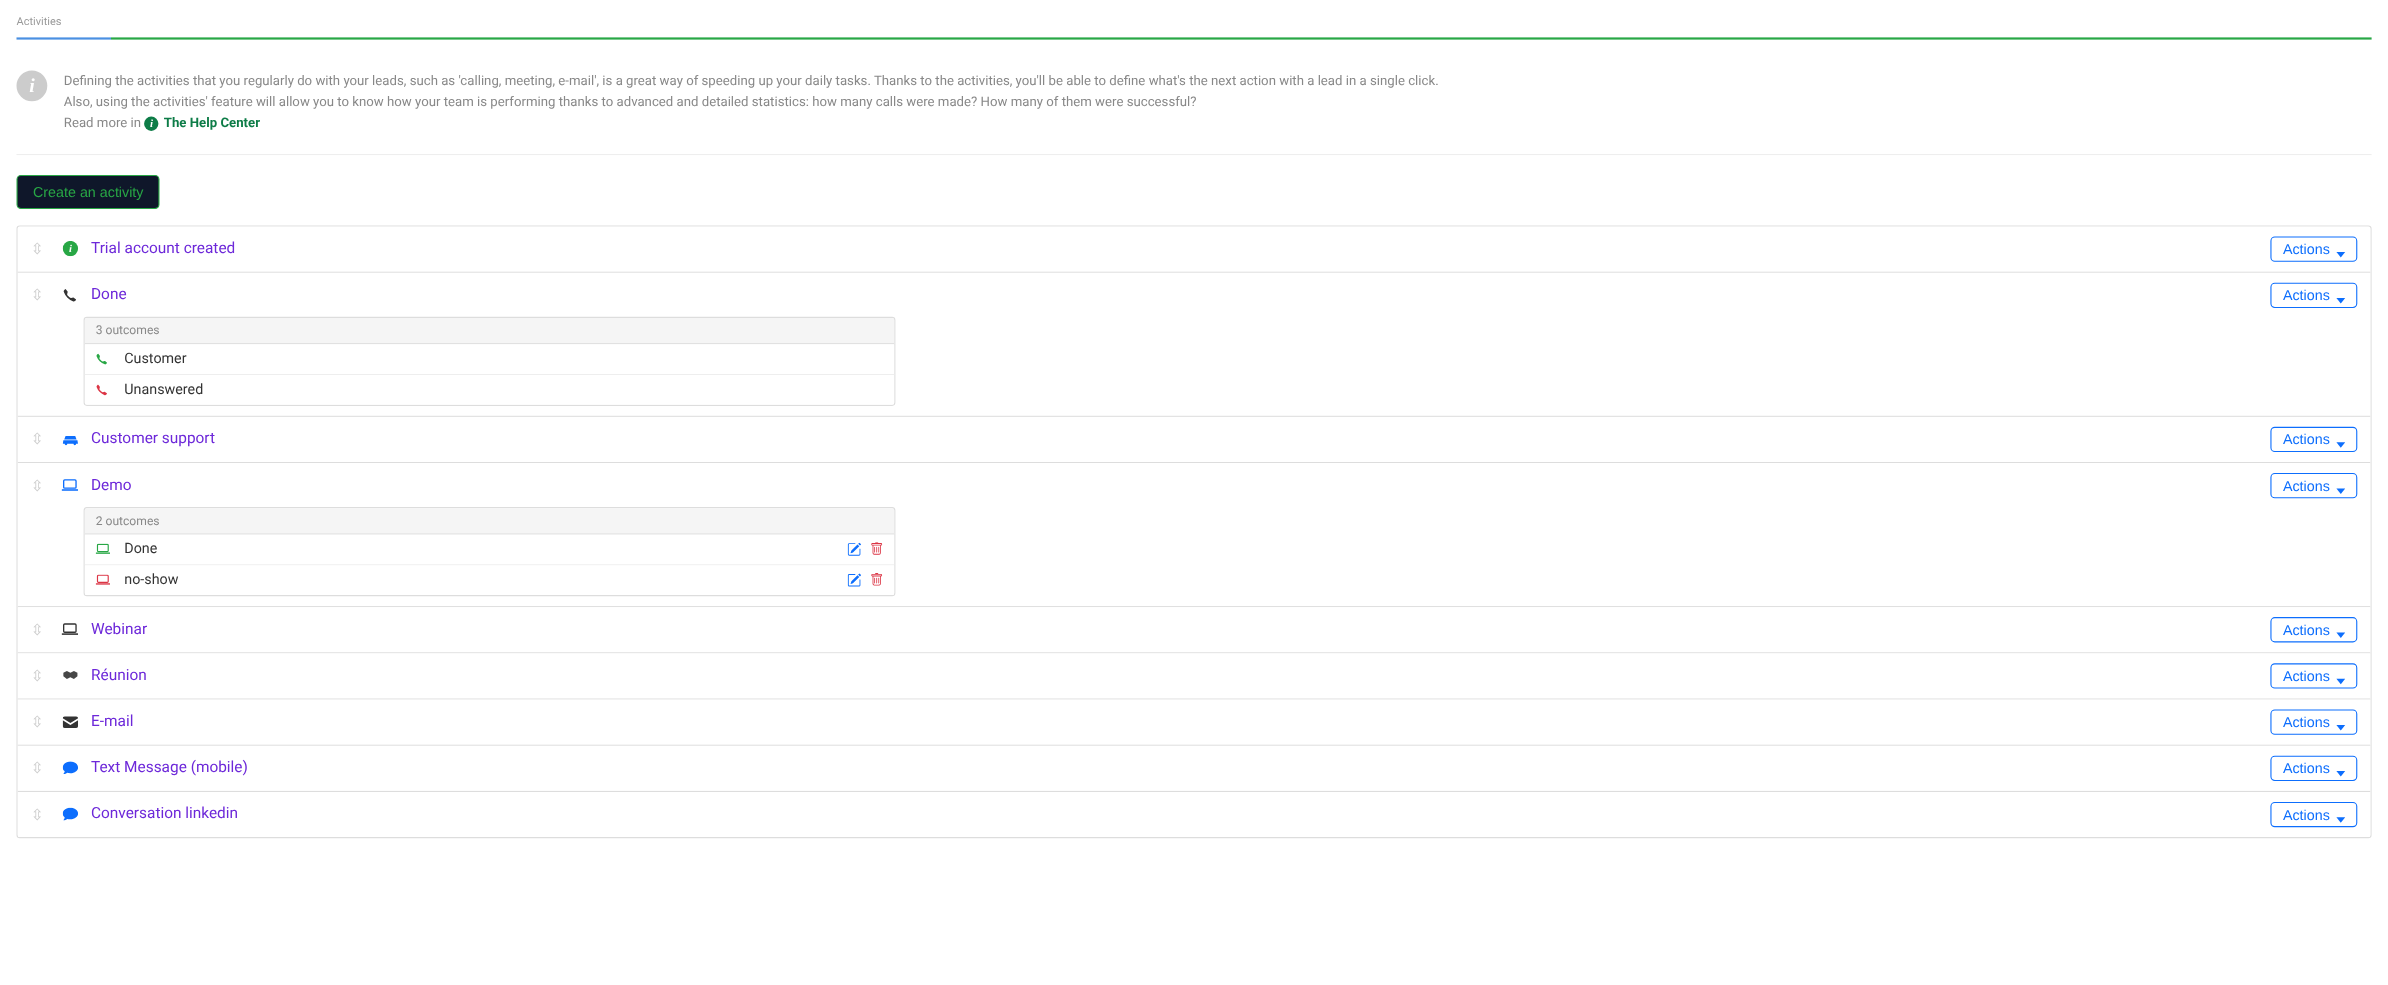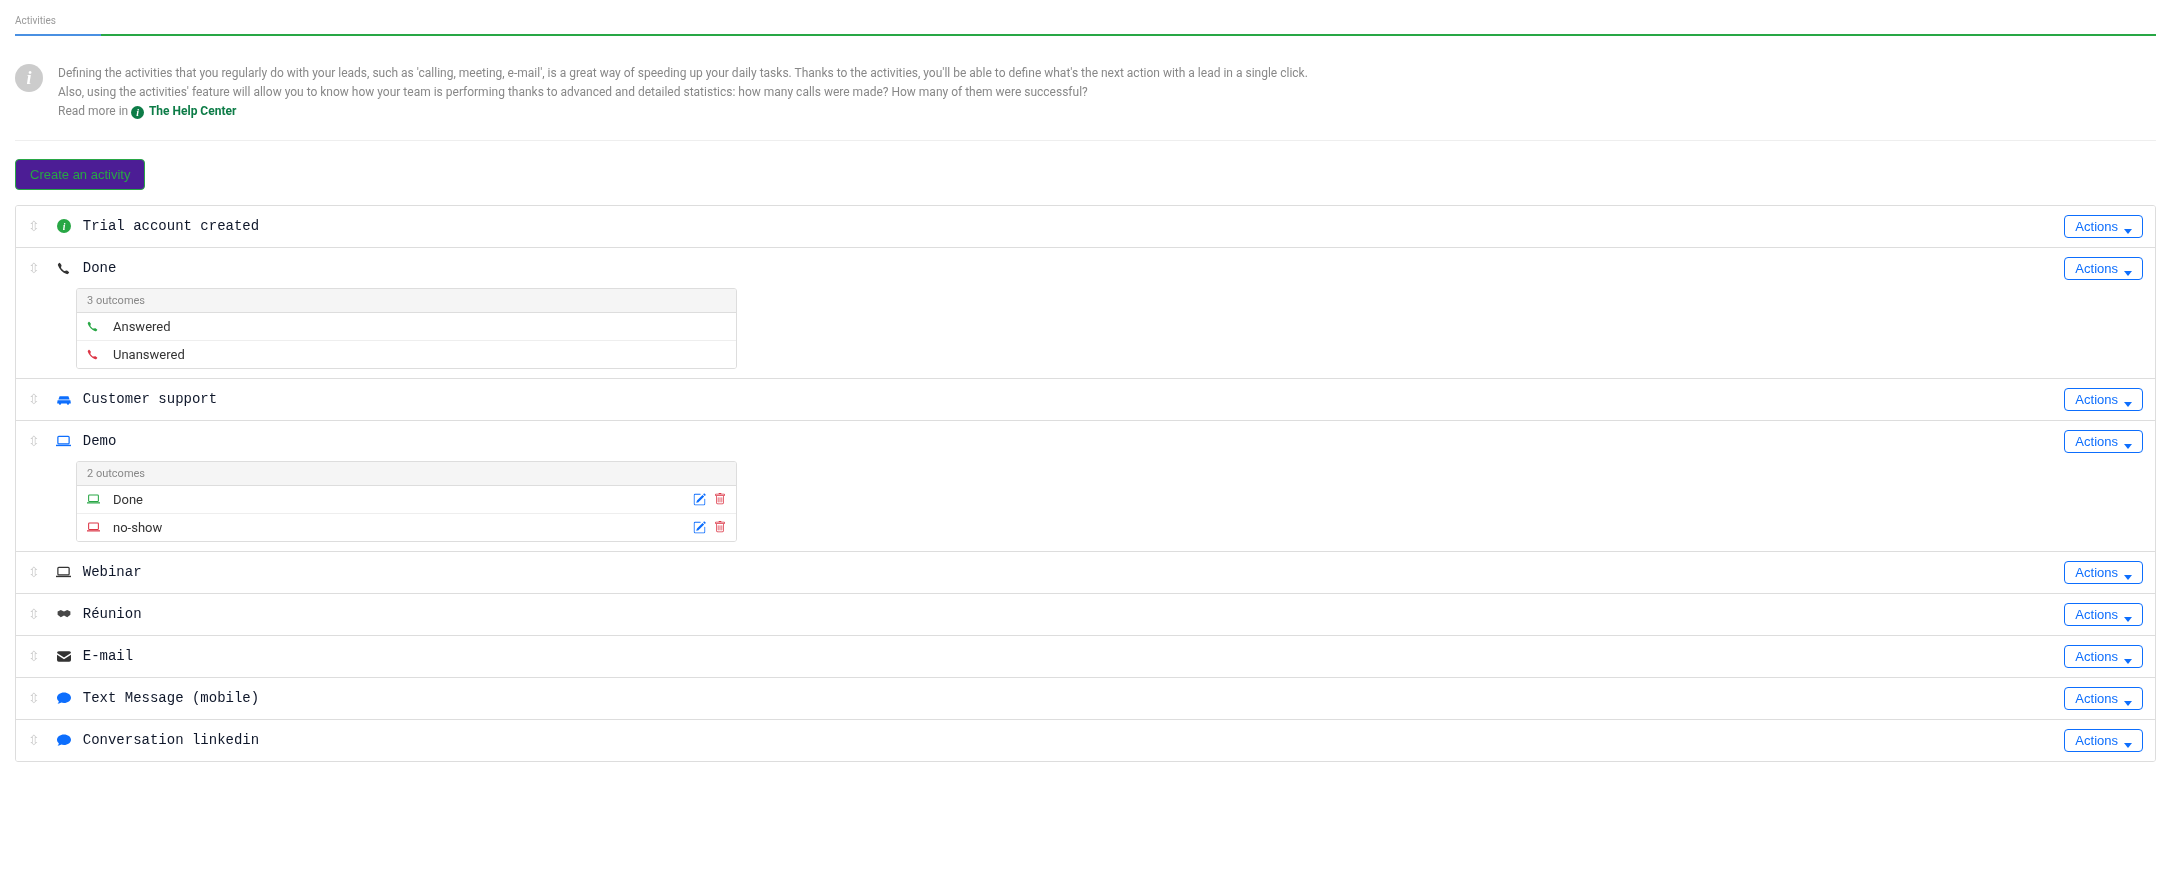--- a/index.html
+++ b/index.html
@@ -73,21 +73,21 @@
       line-height: 13px;
       font-style: italic;
       font-weight: bold;
       font-family: Georgia, serif;
       margin-right: 2px;
       vertical-align: middle;
     }
     .create-btn {
       border: 1px solid #28a745;
       color: #28a745;
-      background: #4c1d95;
+      background: #0f172a;
       padding: 7px 14px;
       border-radius: 4px;
       font-size: 13px;
       cursor: pointer;
       margin-bottom: 15px;
     }
     .activity-list {
       border: 1px solid #ddd;
       border-radius: 3px;
       overflow: hidden;
@@ -121,22 +121,21 @@
     .activity-icon {
       width: 18px;
       margin-right: 10px;
       display: inline-flex;
       align-items: center;
       justify-content: center;
     }
     .activity-name {
       flex: 1;
       font-size: 14px;
-      color: #0f172a;
-      font-family: Liberation Mono, monospace;
+      color: #6d28d9;
     }
     .actions-btn {
       border: 1px solid #0d6efd;
       color: #0d6efd;
       background: #fff;
       padding: 3px 10px;
       border-radius: 4px;
       font-size: 13px;
       cursor: pointer;
       display: inline-flex;
@@ -152,21 +151,21 @@
       border-top: 5px solid currentColor;
     }
     .outcomes-container {
       width: 100%;
       padding-left: 48px;
       margin-top: 8px;
     }
     .outcomes-box {
       border: 1px solid #ddd;
       border-radius: 3px;
-      width: 661px;
+      width: 738px;
       overflow: hidden;
     }
     .outcomes-header {
       background: #f5f5f5;
       color: #888;
       font-size: 11px;
       padding: 5px 10px;
       border-bottom: 1px solid #ddd;
     }
     .outcome-row {
@@ -253,21 +252,21 @@
     </div>
     <div class="outcomes-container">
       <div class="outcomes-box">
         <div class="outcomes-header">3 outcomes</div>
         <div class="outcome-row">
           <span class="outcome-icon">
             <svg width="11" height="11" viewBox="0 0 16 16">
                 <path fill="#28a745" d="M3.654 1.328a.678.678 0 0 0-1.015-.063L1.605 2.3c-.483.484-.661 1.169-.45 1.77a17.6 17.6 0 0 0 4.168 6.608 17.6 17.6 0 0 0 6.608 4.168c.601.211 1.286.033 1.77-.45l1.034-1.034a.678.678 0 0 0-.063-1.015l-2.307-1.794a.68.68 0 0 0-.58-.122l-2.19.547a1.75 1.75 0 0 1-1.657-.459L5.482 8.062a1.75 1.75 0 0 1-.46-1.657l.548-2.19a.68.68 0 0 0-.122-.58z"></path>
               </svg>
           </span>
-          <span class="outcome-name">Answered</span>
+          <span class="outcome-name">Customer</span>
         </div>
         <div class="outcome-row">
           <span class="outcome-icon">
             <svg width="11" height="11" viewBox="0 0 16 16">
                 <path fill="#dc3545" d="M3.654 1.328a.678.678 0 0 0-1.015-.063L1.605 2.3c-.483.484-.661 1.169-.45 1.77a17.6 17.6 0 0 0 4.168 6.608 17.6 17.6 0 0 0 6.608 4.168c.601.211 1.286.033 1.77-.45l1.034-1.034a.678.678 0 0 0-.063-1.015l-2.307-1.794a.68.68 0 0 0-.58-.122l-2.19.547a1.75 1.75 0 0 1-1.657-.459L5.482 8.062a1.75 1.75 0 0 1-.46-1.657l.548-2.19a.68.68 0 0 0-.122-.58z"></path>
               </svg>
           </span>
           <span class="outcome-name">Unanswered</span>
         </div>
       </div>

